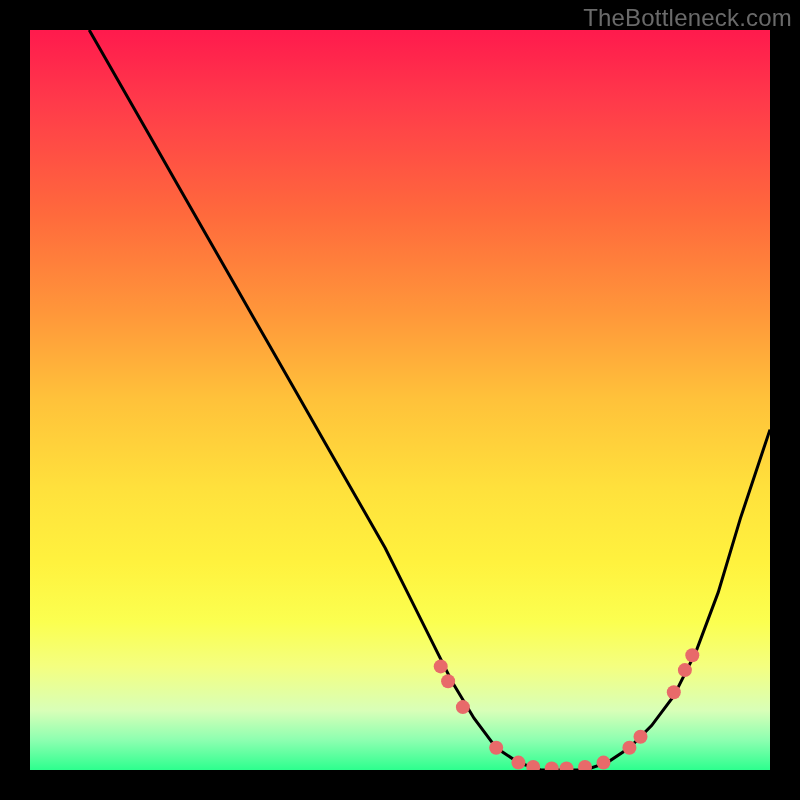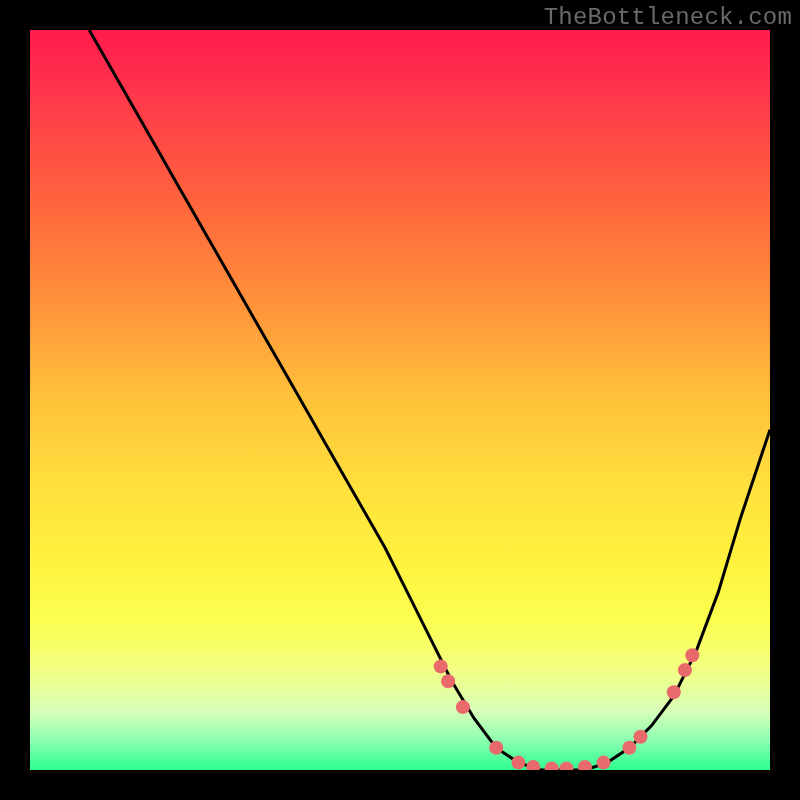--- a/index.html
+++ b/index.html
@@ -36,21 +36,21 @@
       #f4ff80 86%,
       #d8ffb8 92%,
       #8cffb0 96%,
       #2dff8e 100%
     );
   }
   .watermark {
     position: absolute;
     top: 4px;
     right: 8px;
-    font-family: Liberation Mono, monospace;
+    font-family: Liberation Sans, sans-serif;
     font-size: 24px;
     color: #6a6a6a;
     letter-spacing: 0.2px;
     user-select: none;
   }
   svg.curve {
     position: absolute;
     left: 0;
     top: 0;
     width: 740px;

